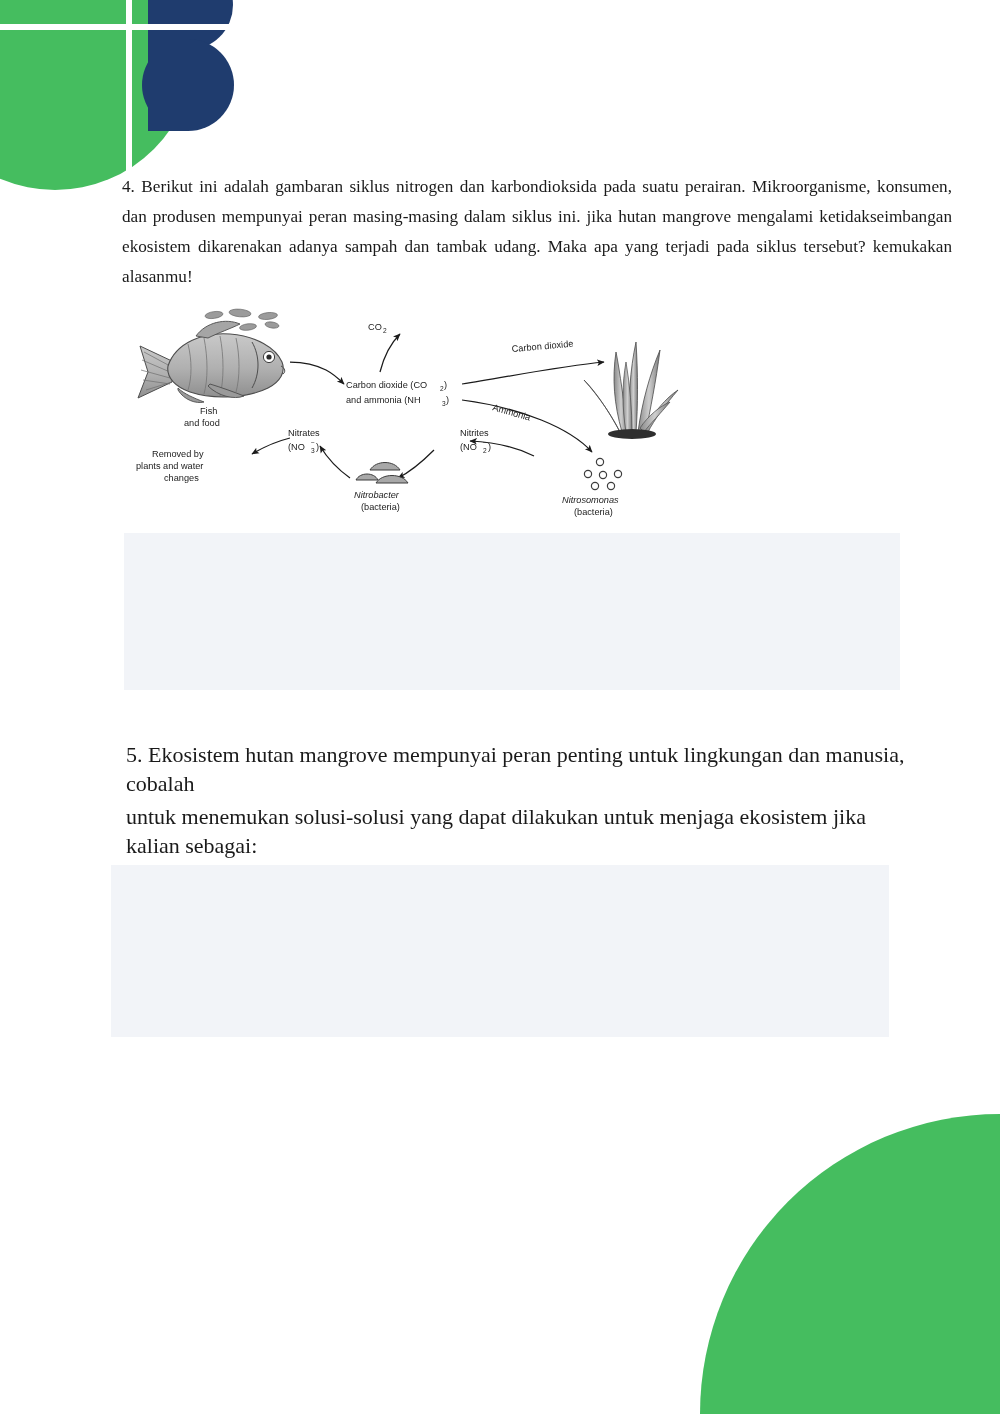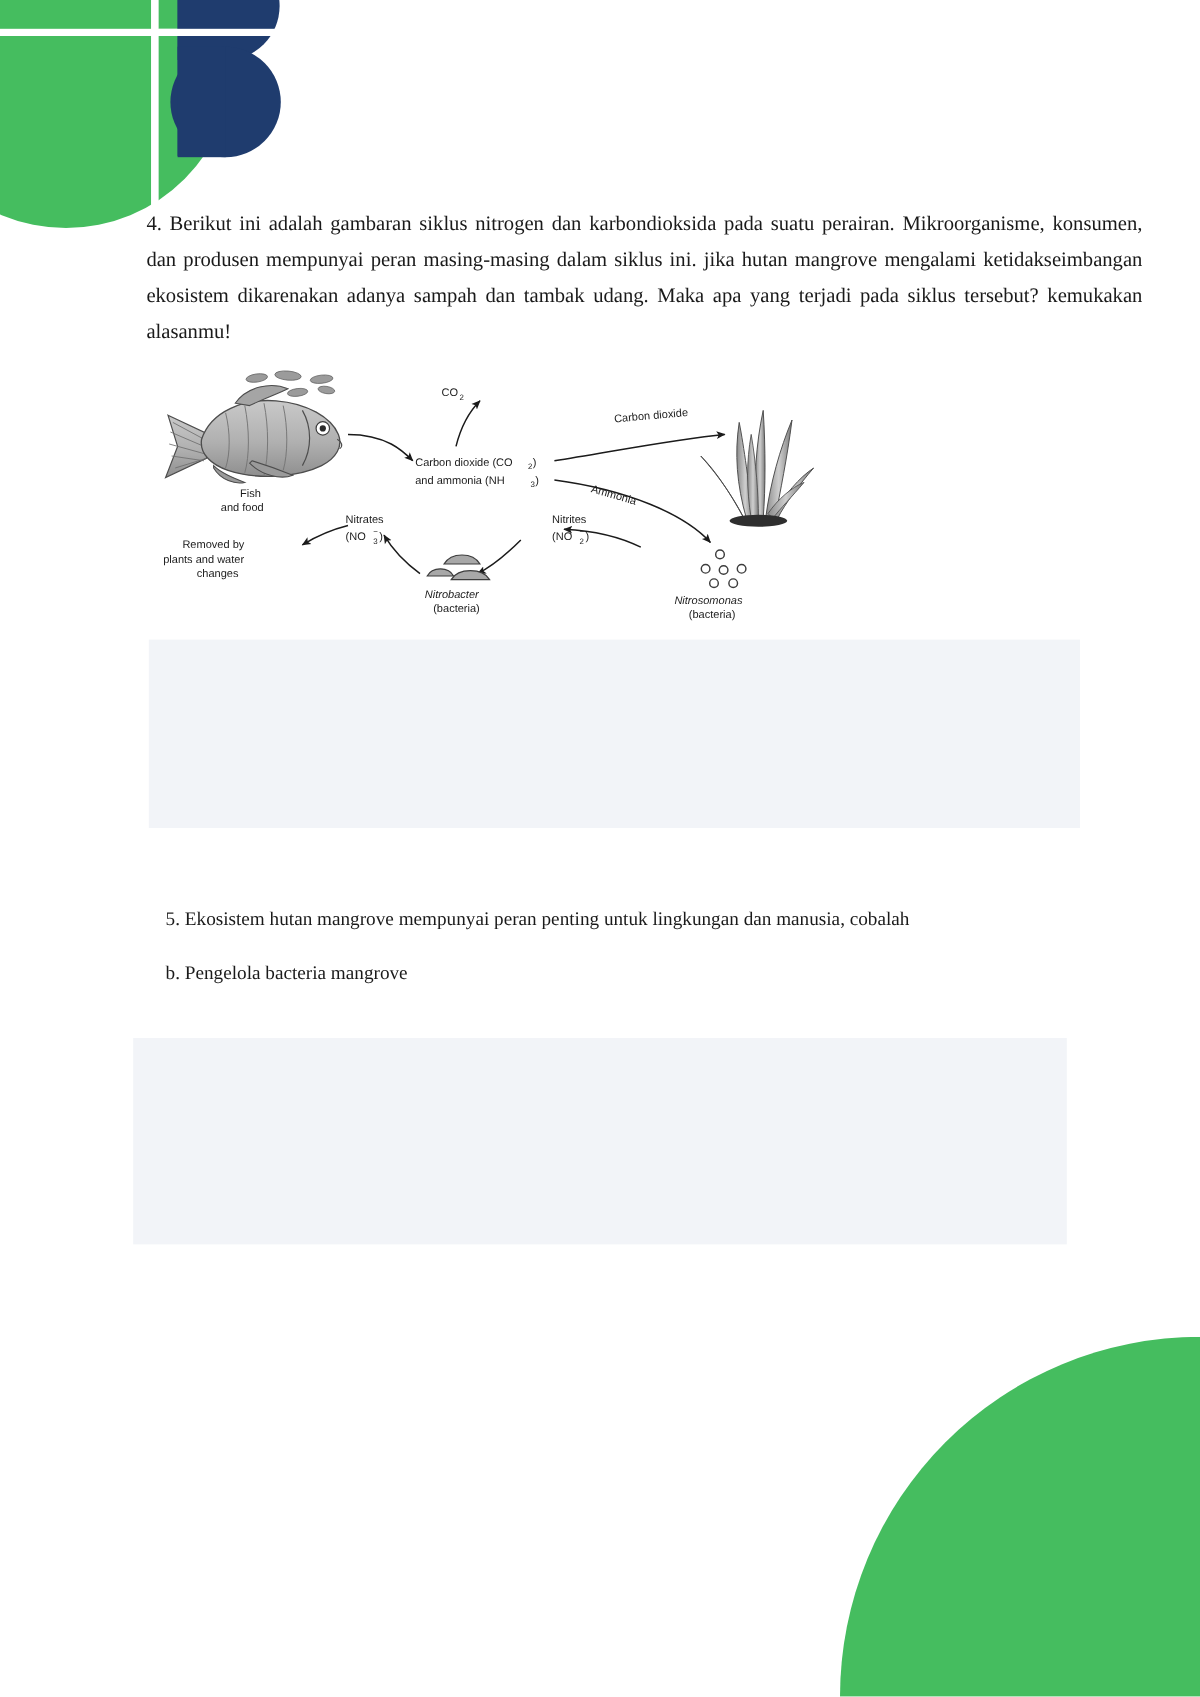--- a/index.html
+++ b/index.html
@@ -19,21 +19,21 @@
   .q-block{position:absolute;left:122px;width:830px;}
   .q-text{
     font-family:"Liberation Serif", serif;
     font-size:17.2px;line-height:30px;color:#1a1a1a;
     margin:0;
   }
   .q-just{text-align:justify;text-align-last:left;}
 
   #q4{top:172px;}
   #q5{top:736px;width:800px;}
-  .q5-line{font-size:16px;line-height:29px;color:#1a1a1a;margin:16px;}
+  .q5-line{font-size:22px;line-height:29px;color:#1a1a1a;margin:4px;}
 
   
   .answer-box{
     position:absolute;background:#f2f4f8;border:none;
     padding:0;margin:0;resize:none;outline:none;
     font-family:"Liberation Serif", serif;font-size:16px;color:#222;
   }
   #answer-4{left:124px;top:533px;width:776px;height:157px;}
   #answer-5{left:111px;top:865px;width:778px;height:172px;}
 
@@ -199,20 +199,21 @@
       <text class="dlab" x="30" y="157">Removed by</text>
       <text class="dlab" x="14" y="169">plants and water</text>
       <text class="dlab" x="42" y="181">changes</text>
     </svg>
   </div>
 
   <textarea class="answer-box" id="answer-4" placeholder="" style="background: rgb(242, 244, 248);"></textarea>
 
   <div class="q-block" id="q5">
     <p class="q5-line">5. Ekosistem hutan mangrove mempunyai peran penting untuk lingkungan dan manusia, cobalah</p>
+    <p class="q5-line">untuk menemukan solusi-solusi yang dapat dilakukan untuk menjaga ekosistem jika kalian sebagai:</p>
     <p class="q5-line">b. Pengelola bacteria mangrove</p>
   </div>
 
   <textarea class="answer-box" id="answer-5" placeholder="" style="background: rgb(242, 244, 248);"></textarea>
 </div>
 
 <div id="deco-bottom">
   <svg width="320" height="300" viewBox="0 0 320 300">
     <circle cx="320" cy="300" r="300" fill="#45bd5f"></circle>
   </svg>

